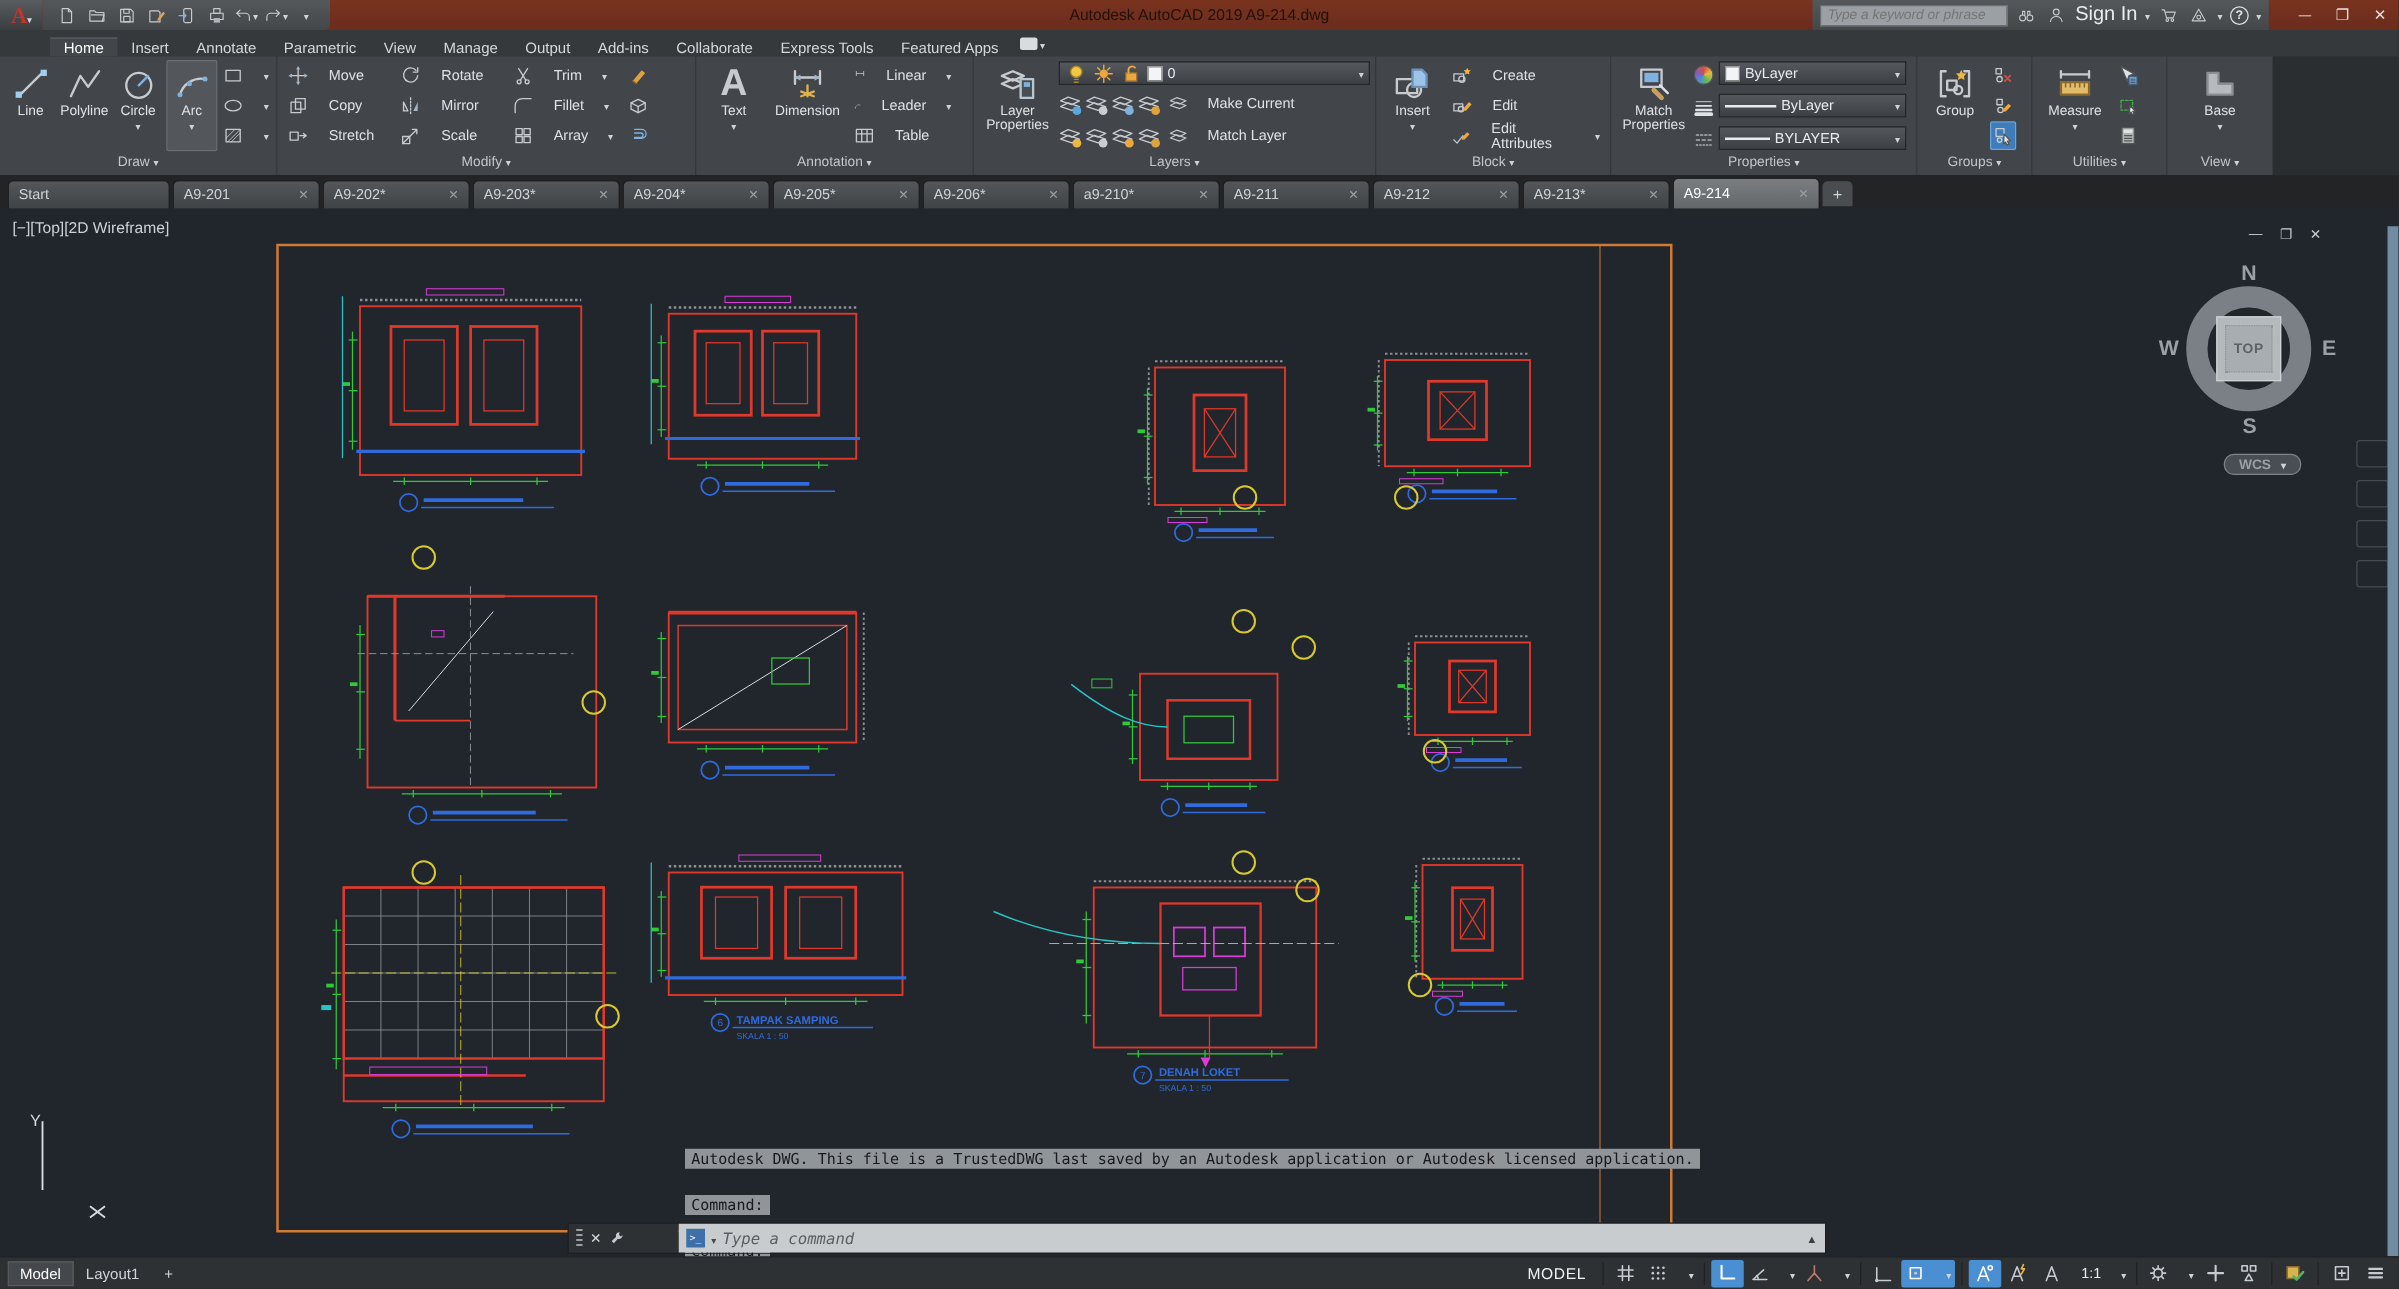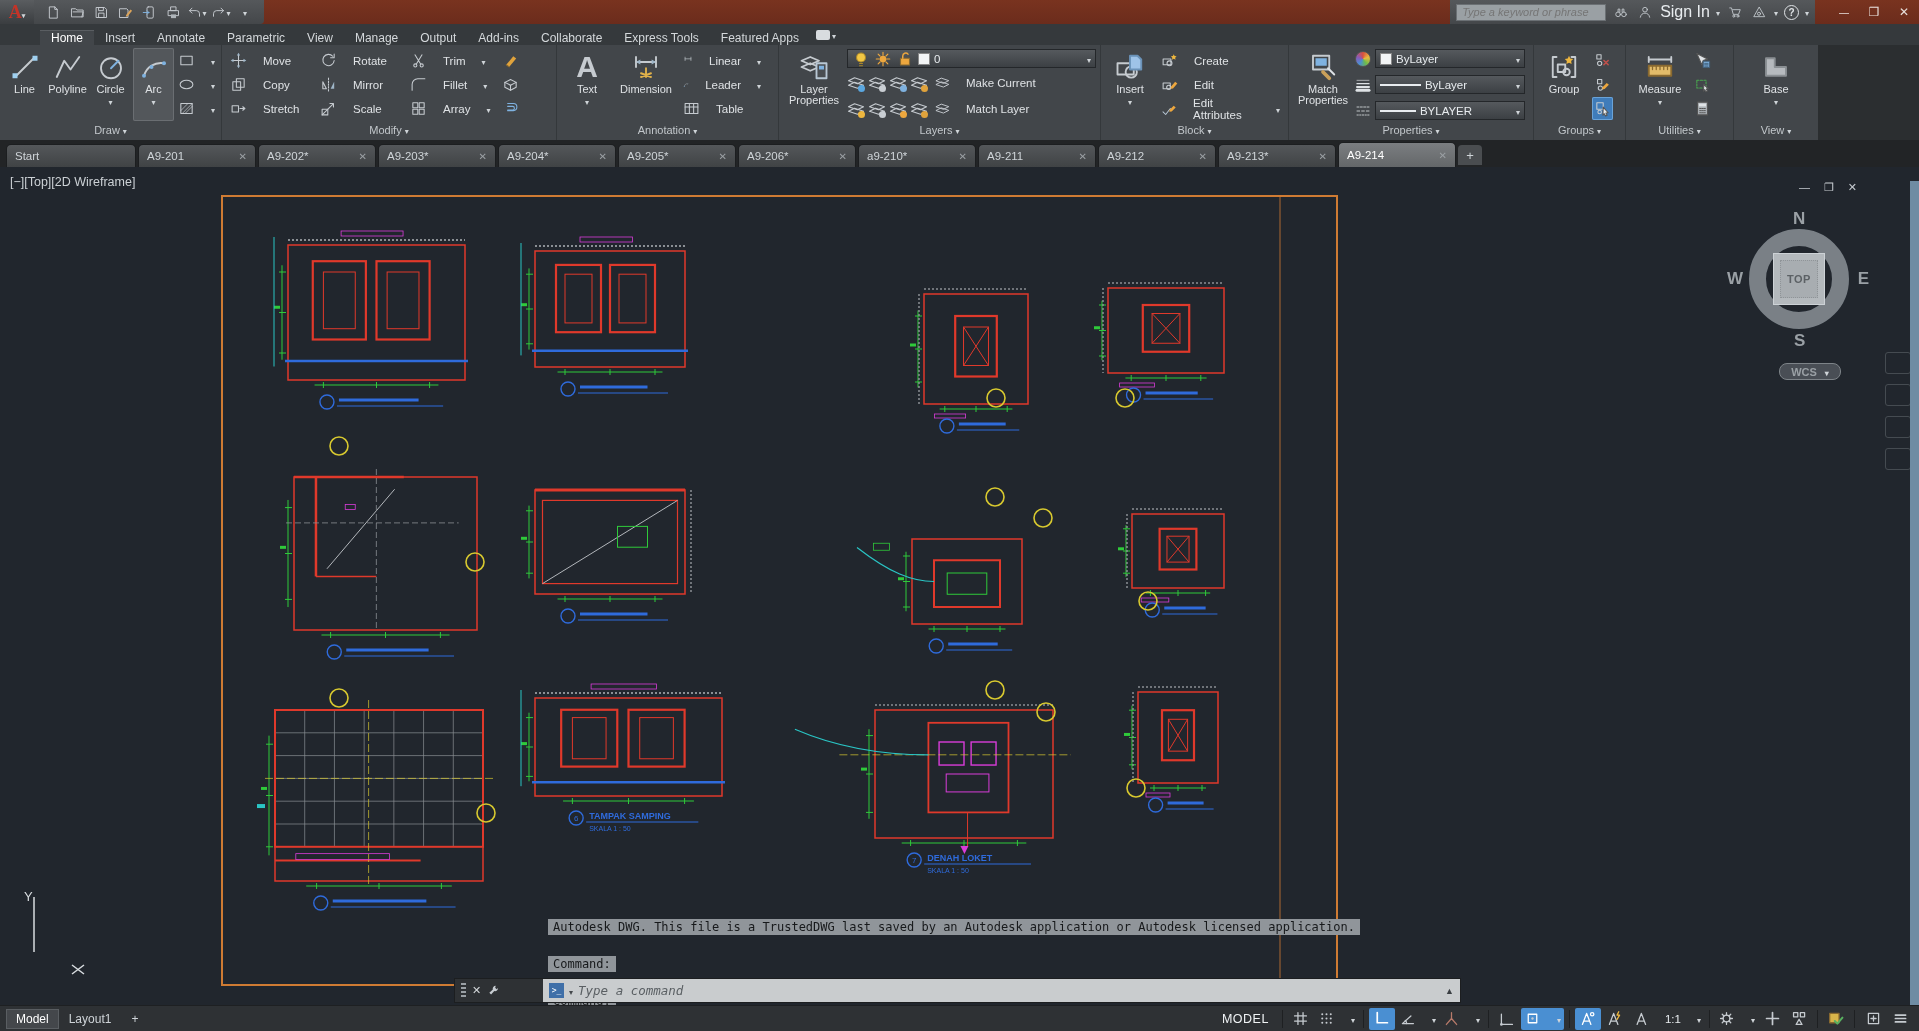--- a/index.html
+++ b/index.html
@@ -61,21 +61,21 @@
     padding:0 4px; font-size:11.5px; color:#e8ecef; gap:4px; }
   .combo .fill { flex:1; }
   .swatch { width:12px; height:12px; background:#f2f4f5; border:1px solid #888; }
   .lyr-row { display:flex; align-items:center; gap:3px; }
   .lyr-ic { position:relative; width:18px; height:18px; }
   .lyr-ic svg { width:18px; height:18px; }
   .lyr-ic .dot { position:absolute; right:0; bottom:0; width:7px; height:7px; border-radius:50%; }
   .wheel { width:16px; height:16px; border-radius:50%; background:conic-gradient(#d94f3d,#e8b93f,#6dbb4a,#4a8fd2,#8a5ab8,#d94f3d); border:1px solid #555; }
   .linesample { flex:1; border-top:2px solid #e8ecef; }
   .props-col { display:flex; flex-direction:column; justify-content:space-between; width:170px; padding:1px 0; }
-  .props-row { display:flex; align-items:center; gap:4px; }
+  .props-row { display:flex; align-items:flex-end; gap:4px; }
   .props-row svg { width:16px; height:16px; }
 
   
   .filetabs { height:27px; background:#222426; display:flex; align-items:flex-end; padding-left:6px; gap:2px; }
   .ftab { height:23px; min-width:118px; background:linear-gradient(#54575a,#404345); border:1px solid #1c1e20; border-bottom:none;
     border-radius:5px 5px 0 0; display:flex; align-items:center; padding:0 8px; font-size:11.5px; color:#cfd4d8; gap:6px; }
   .ftab .tab-close { margin-left:auto; color:#9ba0a4; font-size:10px; }
   .ftab .tab-close::after { content:"✕"; }
   .ftab.active { background:linear-gradient(#7b7e81,#646769); color:#fff; height:25px; }
   .ftab.start { min-width:130px; }
@@ -523,20 +523,21 @@
     <span class="qbtn">
         <svg class="ic">
           <use href="#i-redo"></use>
         </svg>
         <span class="car-solo"></span>
       </span>
     <span class="qbtn">
         <span class="car-solo"></span>
       </span>
   </div>
+  <div class="title-text">Autodesk AutoCAD 2019    A9-214.dwg</div>
   <div class="tb-right">
     <input class="search-box" placeholder="Type a keyword or phrase" style="">
     <span class="tb-ic">
         <svg class="ic">
           <use href="#i-binoc"></use>
         </svg>
       </span>
     <span class="tb-ic">
         <svg class="ic">
           <use href="#i-user"></use>

